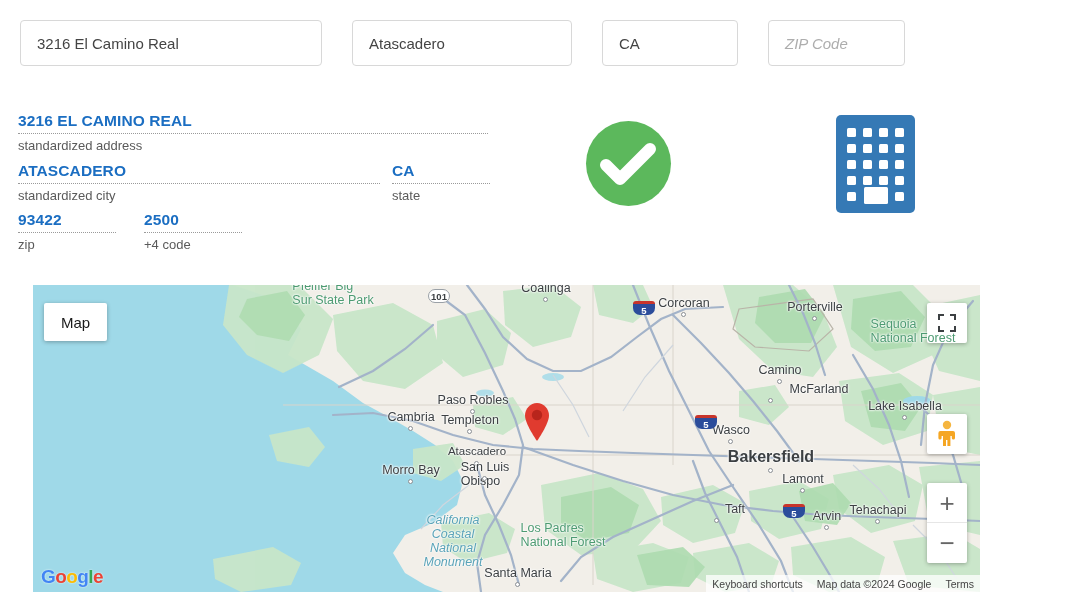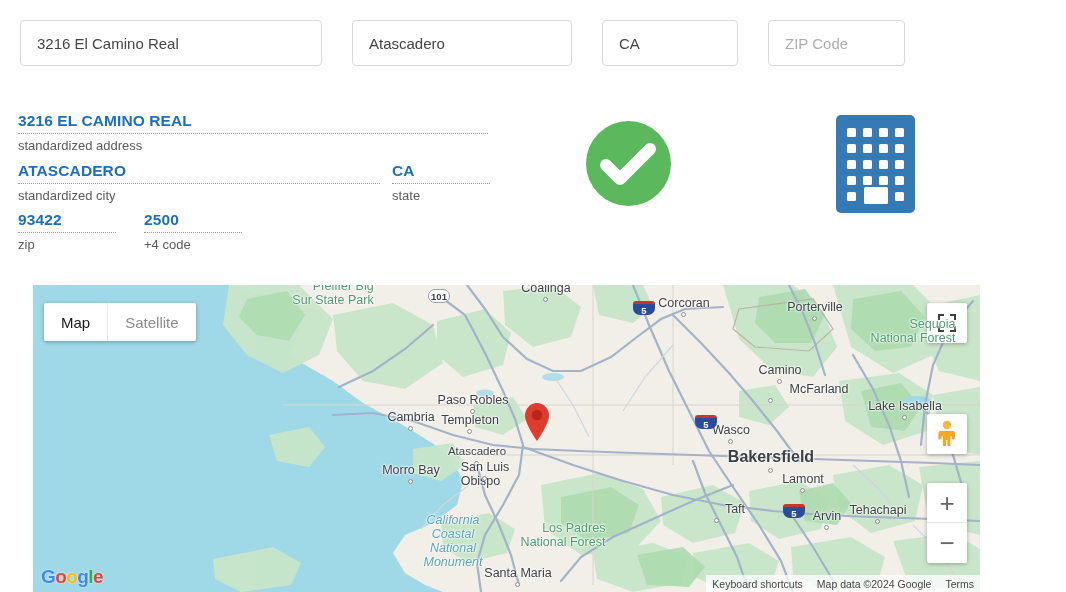--- a/index.html
+++ b/index.html
@@ -26,21 +26,21 @@
     display: flex; align-items: center;
     padding: 0 16px;
     font-size: 15px;
     color: #444;
     white-space: nowrap; overflow: hidden;
   }
   .field.placeholder { color: #adadad; }
   #f-street { position: absolute; left: 20px;  top: 20px; width: 302px; }
   #f-city   { position: absolute; left: 352px; top: 20px; width: 220px; }
   #f-state  { position: absolute; left: 602px; top: 20px; width: 136px; }
-  #f-zip    { position: absolute; left: 768px; top: 20px; width: 137px; }
+  #f-zip    { position: absolute; left: 768px; top: 20px; width: 137px; font-style: italic; }
 
   .validate-wrap {
     position: absolute; left: 933px; top: 18px;
     width: 129px; height: 50px;
     border: 2px solid #1c1c1c;
     border-radius: 6px;
     padding: 3px;
     background: #fff;
   }
   .validate-btn {
@@ -117,21 +117,21 @@
     position: absolute;
     font-family: "Liberation Sans", sans-serif;
     color: #3c4043;
     white-space: nowrap;
     text-shadow: 0 0 2px #fff, 0 0 2px #fff, 0 0 3px #fff;
     pointer-events: none;
   }
   .lbl.city   { font-size: 12.5px; }
   .lbl.big    { font-size: 16px; font-weight: bold; }
   .lbl.small  { font-size: 11.5px; }
-  .lbl.park   { color: #4d9b72; font-size: 12.5px; text-align:right; line-height: 14px; }
+  .lbl.park   { color: #4d9b72; font-size: 12.5px; text-align:left; line-height: 14px; }
   .lbl.water  { color: #5aa3b8; font-style: italic; font-size: 12.5px; text-align:center; line-height: 14px; }
   .dot {
     position: absolute; width: 5px; height: 5px;
     border: 1.4px solid #8a8f94; border-radius: 50%;
     background: #fff;
   }
 
   
   .map-switch {
     position: absolute; left: 11px; top: 18px;
@@ -355,21 +355,20 @@
 
     <div class="marker">
       <svg viewBox="0 0 28 40" width="28" height="40">
         <path d="M14 39 C14 39 26 22 26 13.5 C26 6.6 20.6 1 14 1 C7.4 1 2 6.6 2 13.5 C2 22 14 39 14 39 Z" fill="#e03b2f"></path>
         <circle cx="14" cy="13" r="5.2" fill="#b8251c"></circle>
       </svg>
     </div>
 
     <div class="map-switch">
       <div class="ms-active">Map</div>
-      <div class="ms-idle">Satellite</div>
     </div>
 
     <div class="ctl" id="fs">
       <svg width="18" height="18" viewBox="0 0 18 18">
         <g fill="none" stroke="#3c4043" stroke-width="2">
           <path d="M1 6 V1 H6"></path>
             <path d="M12 1 H17 V6"></path>
           <path d="M17 12 V17 H12"></path>
             <path d="M6 17 H1 V12"></path>
         </g>

